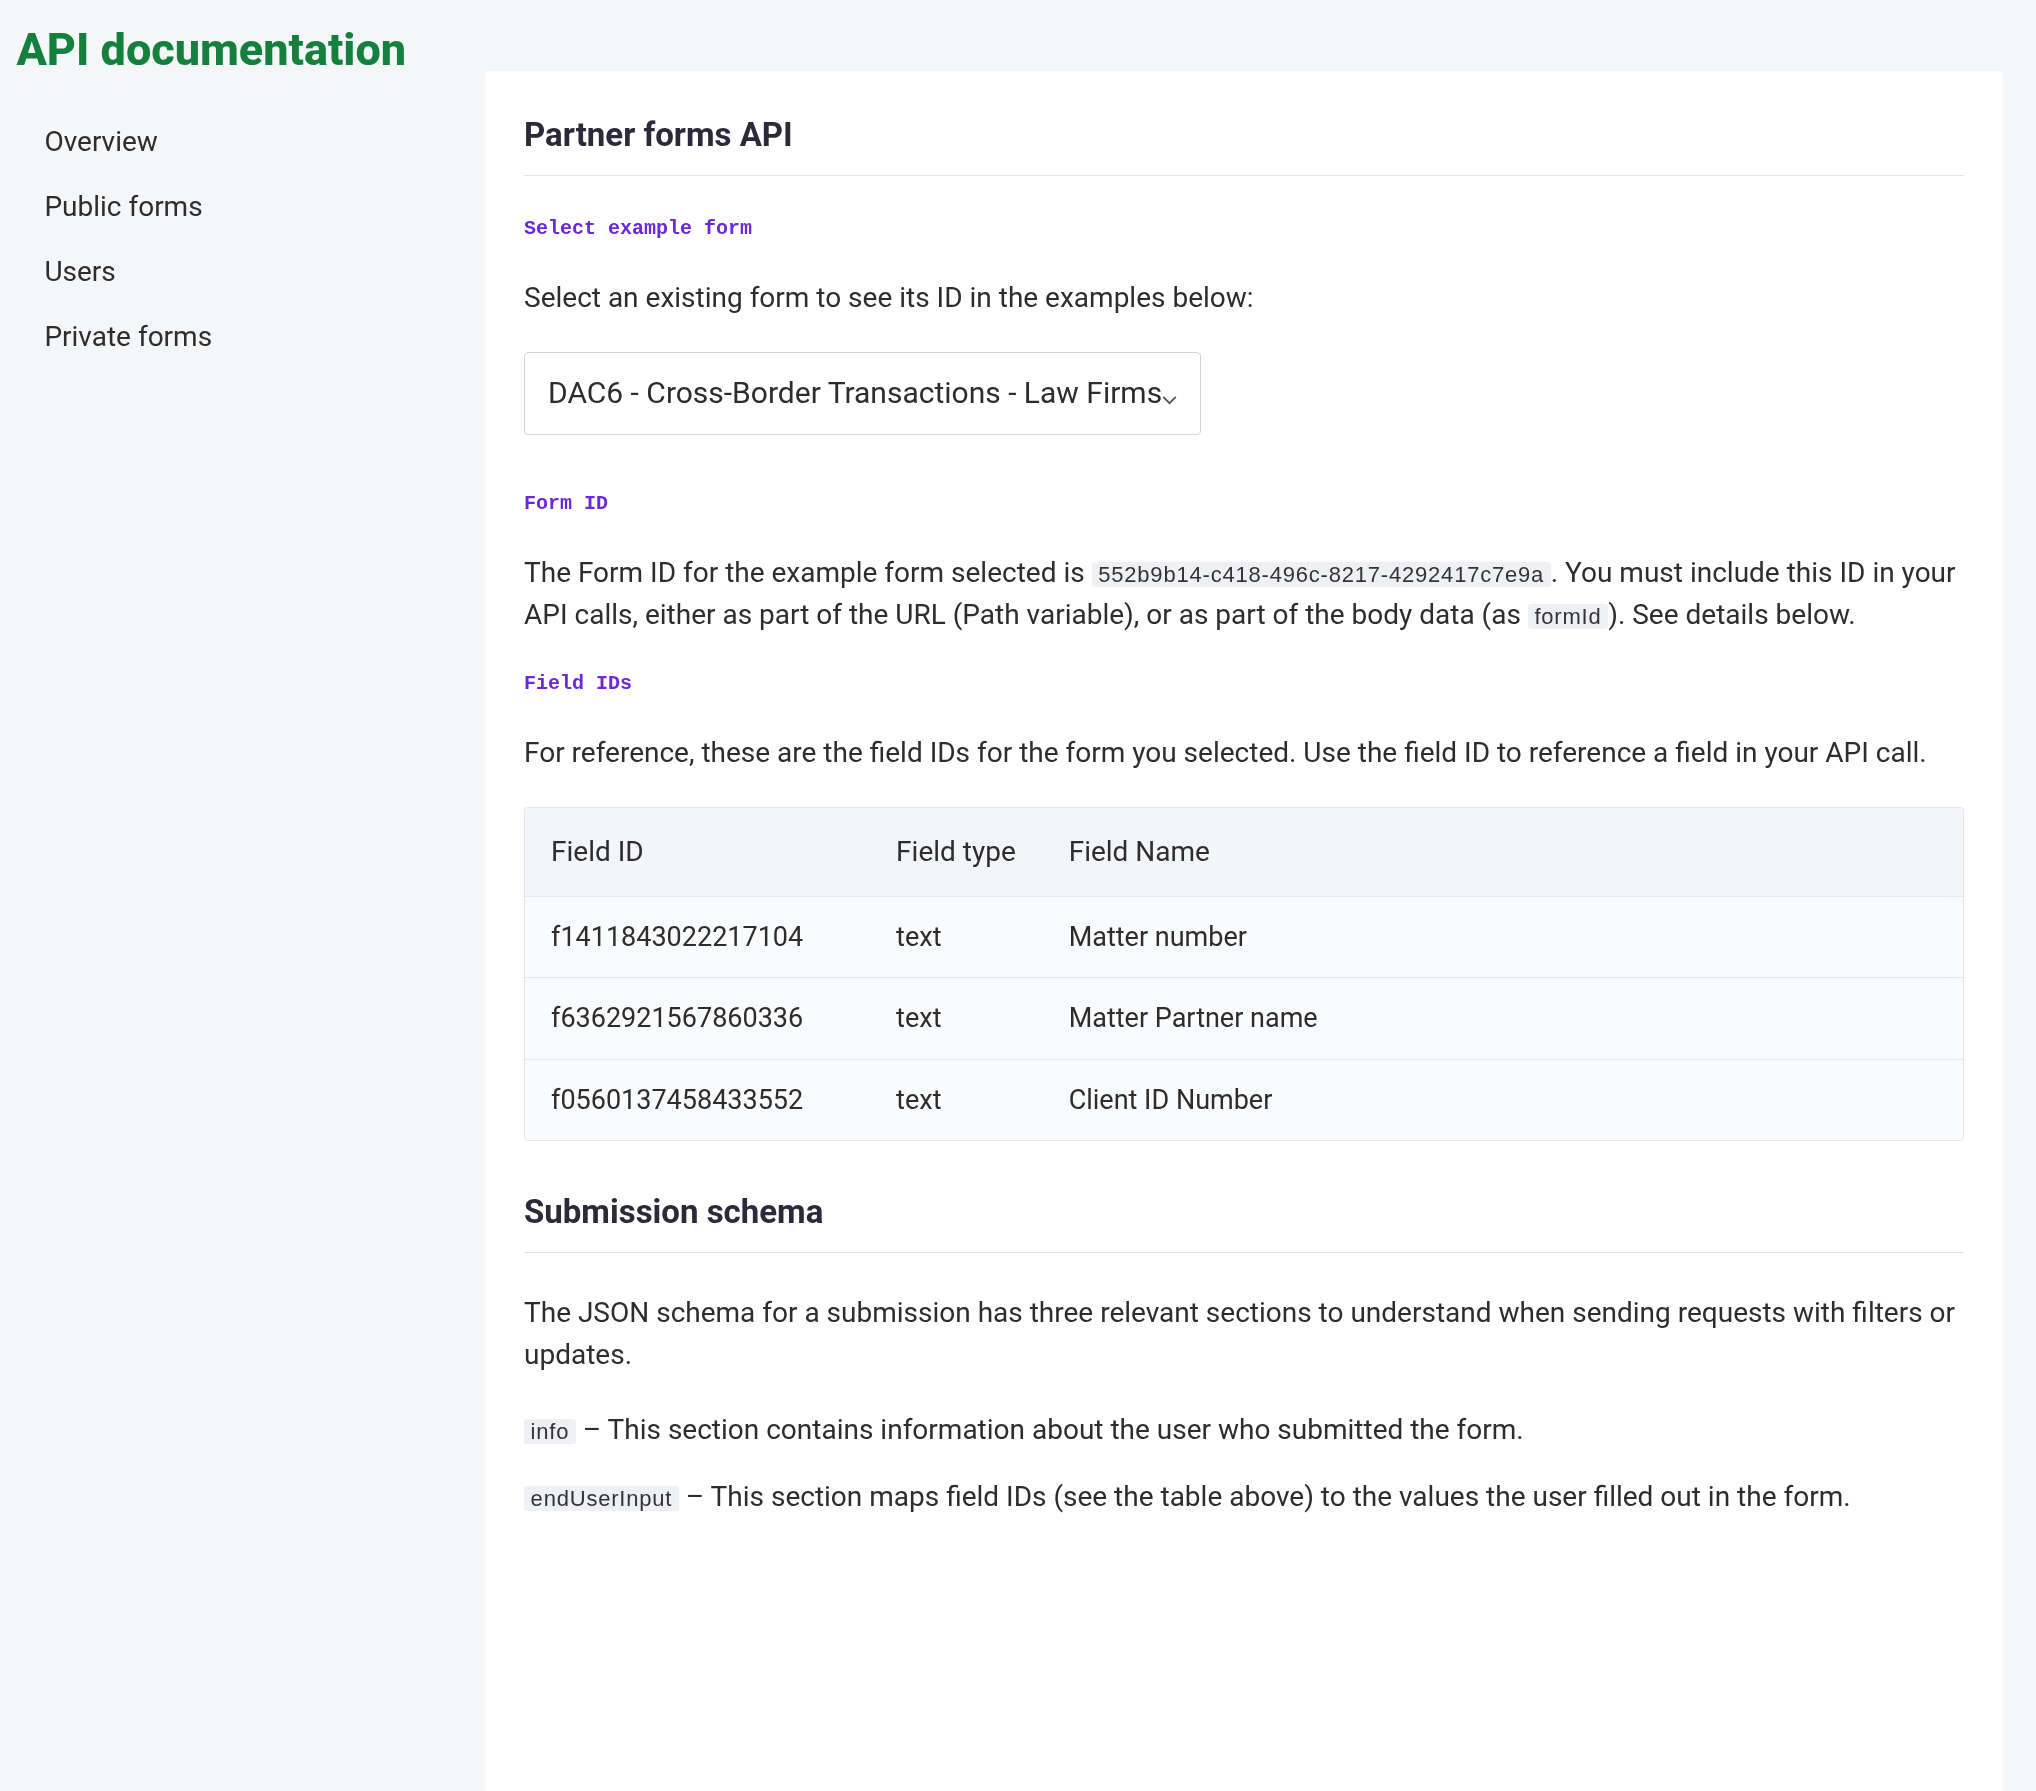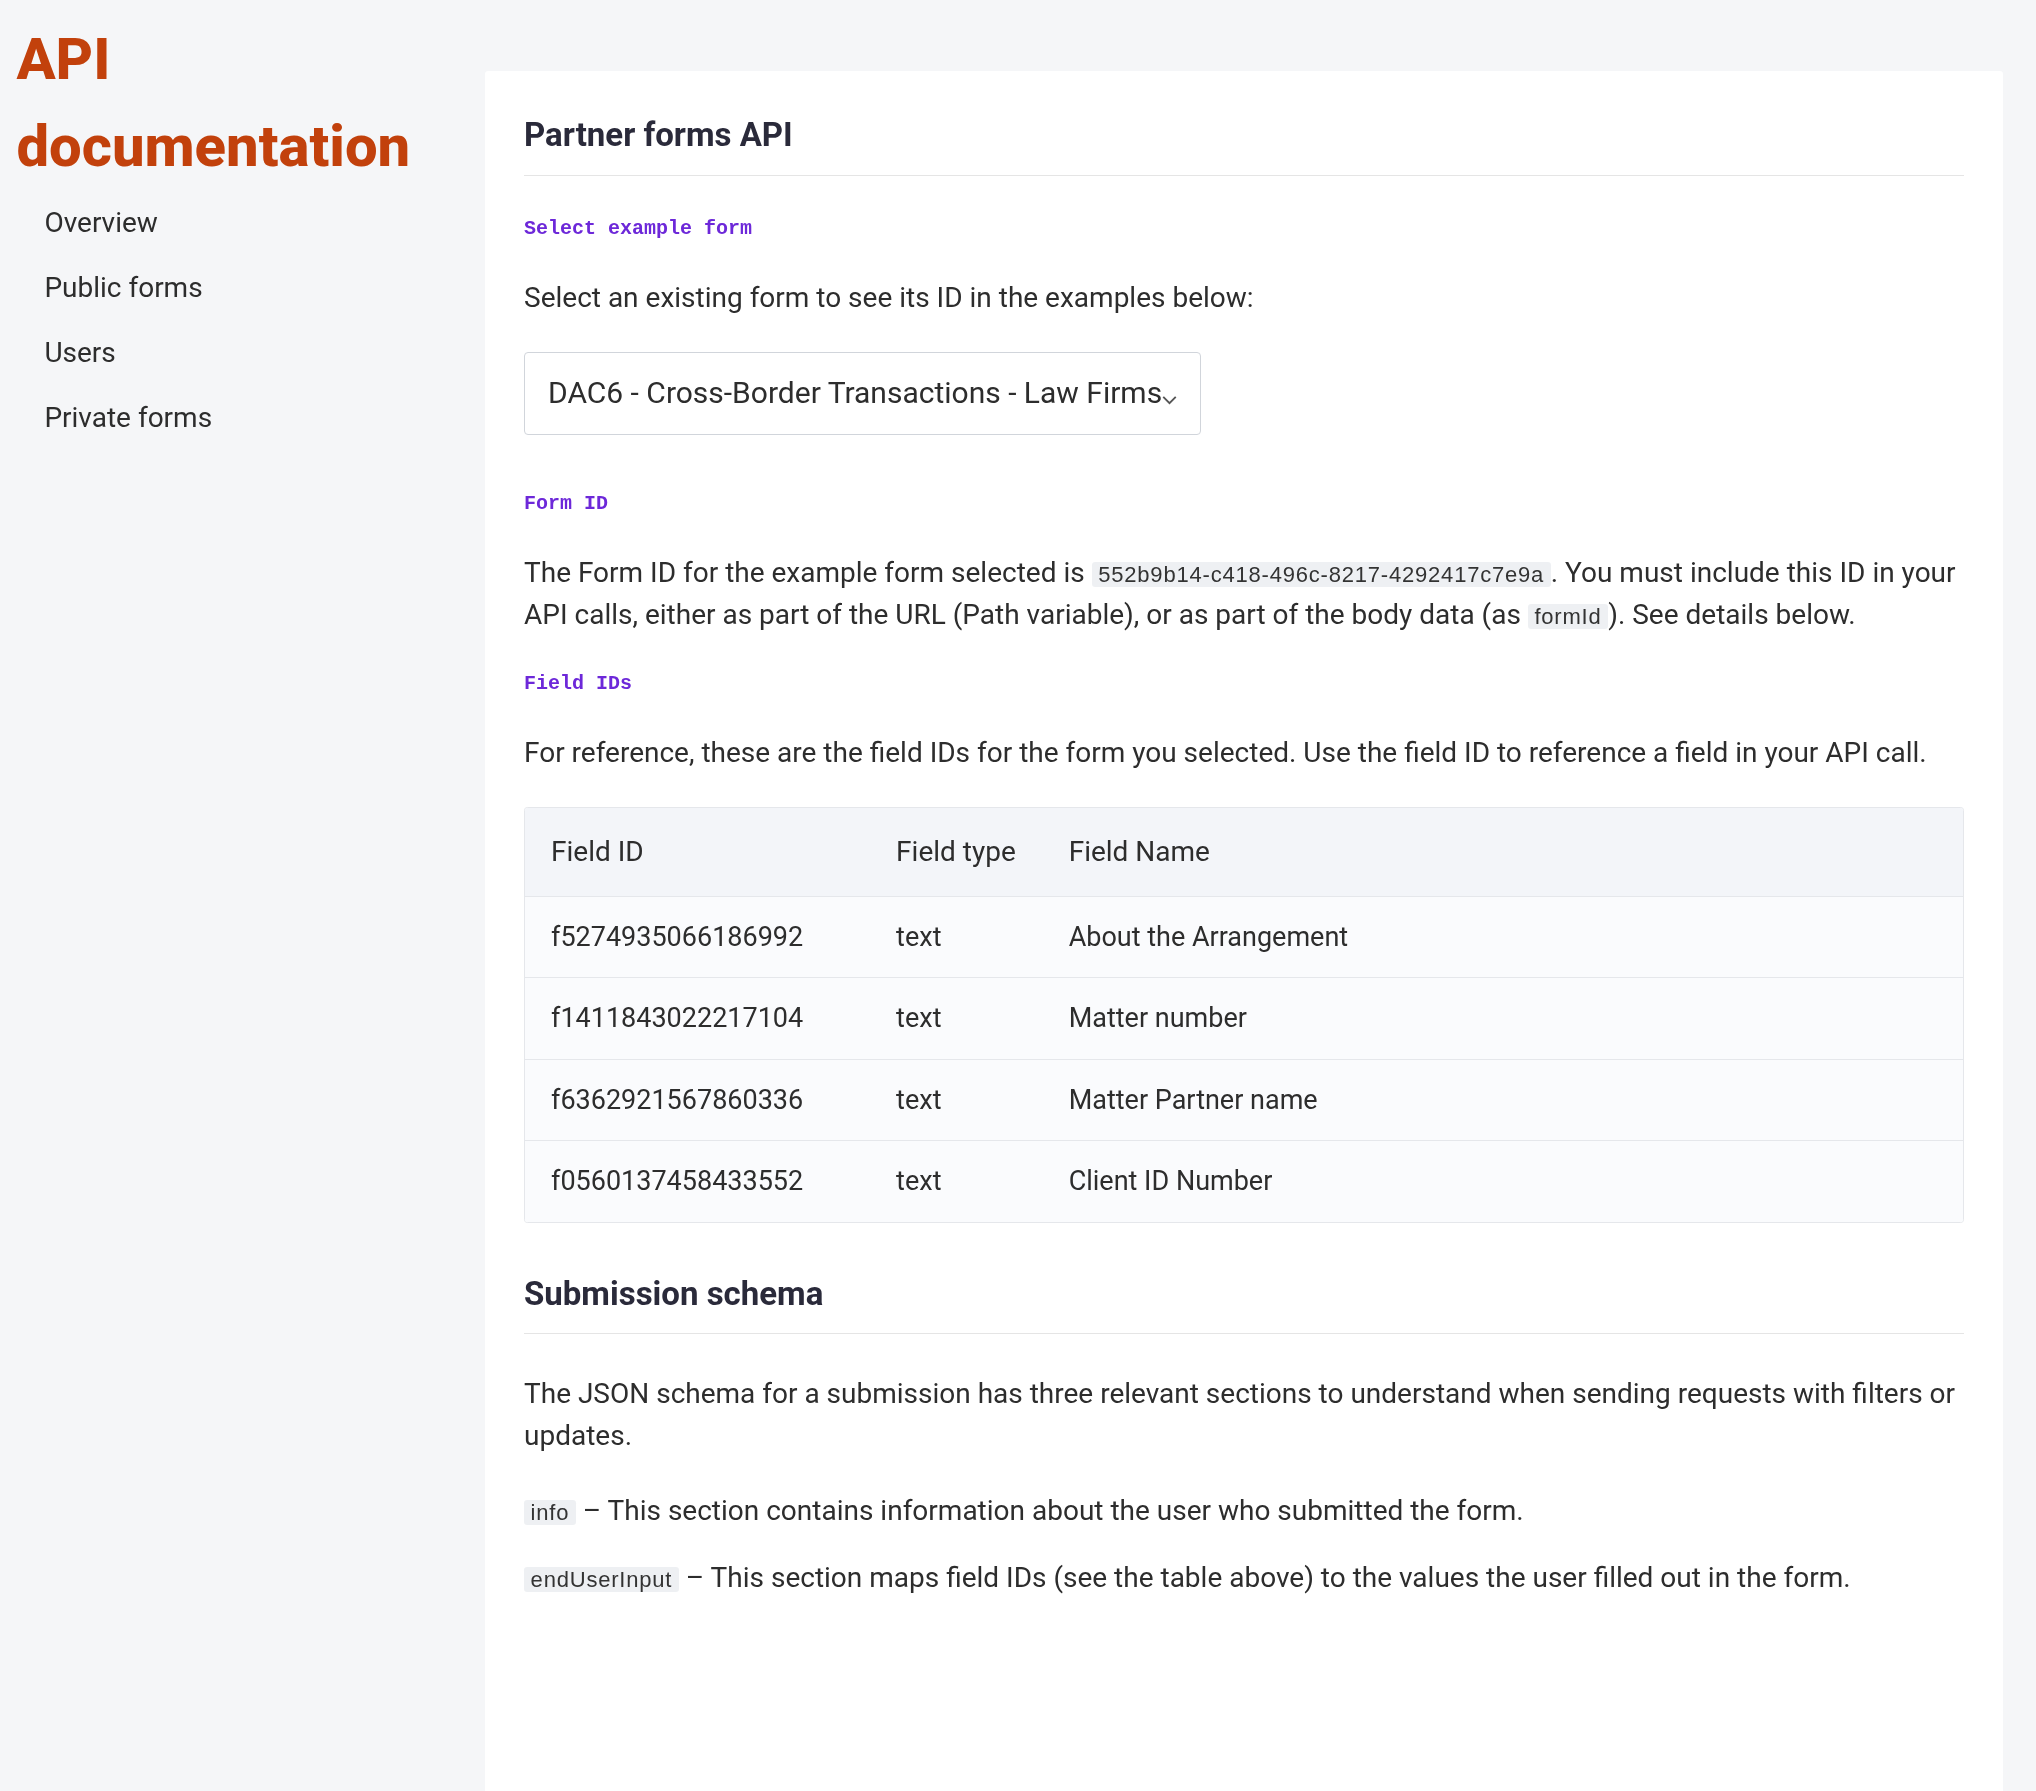--- a/index.html
+++ b/index.html
@@ -17,23 +17,24 @@
     .container {
       display: flex;
       min-height: 100vh;
     }
     .sidebar {
       width: 485px;
       padding: 16.4px 16.4px 16.4px 16.4px;
       flex-shrink: 0;
     }
     .page-title {
-      font-size: 58px;
+      font-size: 45px;
       font-weight: 800;
-      color: #c2410c;
+      color: #15803d;
+      margin-bottom: 26px;
       padding-left: 0;
     }
     .nav-list {
       list-style: none;
       padding-left: 28px;
     }
     .nav-item {
       padding: 11.5px 0;
       font-size: 28px;
       color: #2d2d2d;
@@ -194,25 +195,20 @@
       <table>
         <thead>
           <tr>
             <th>Field ID</th>
             <th>Field type</th>
             <th>Field Name</th>
           </tr>
         </thead>
         <tbody>
           <tr>
-            <td>f5274935066186992</td>
-            <td>text</td>
-            <td>About the Arrangement</td>
-          </tr>
-          <tr>
             <td>f1411843022217104</td>
             <td>text</td>
             <td>Matter number</td>
           </tr>
           <tr>
             <td>f6362921567860336</td>
             <td>text</td>
             <td>Matter Partner name</td>
           </tr>
           <tr>

